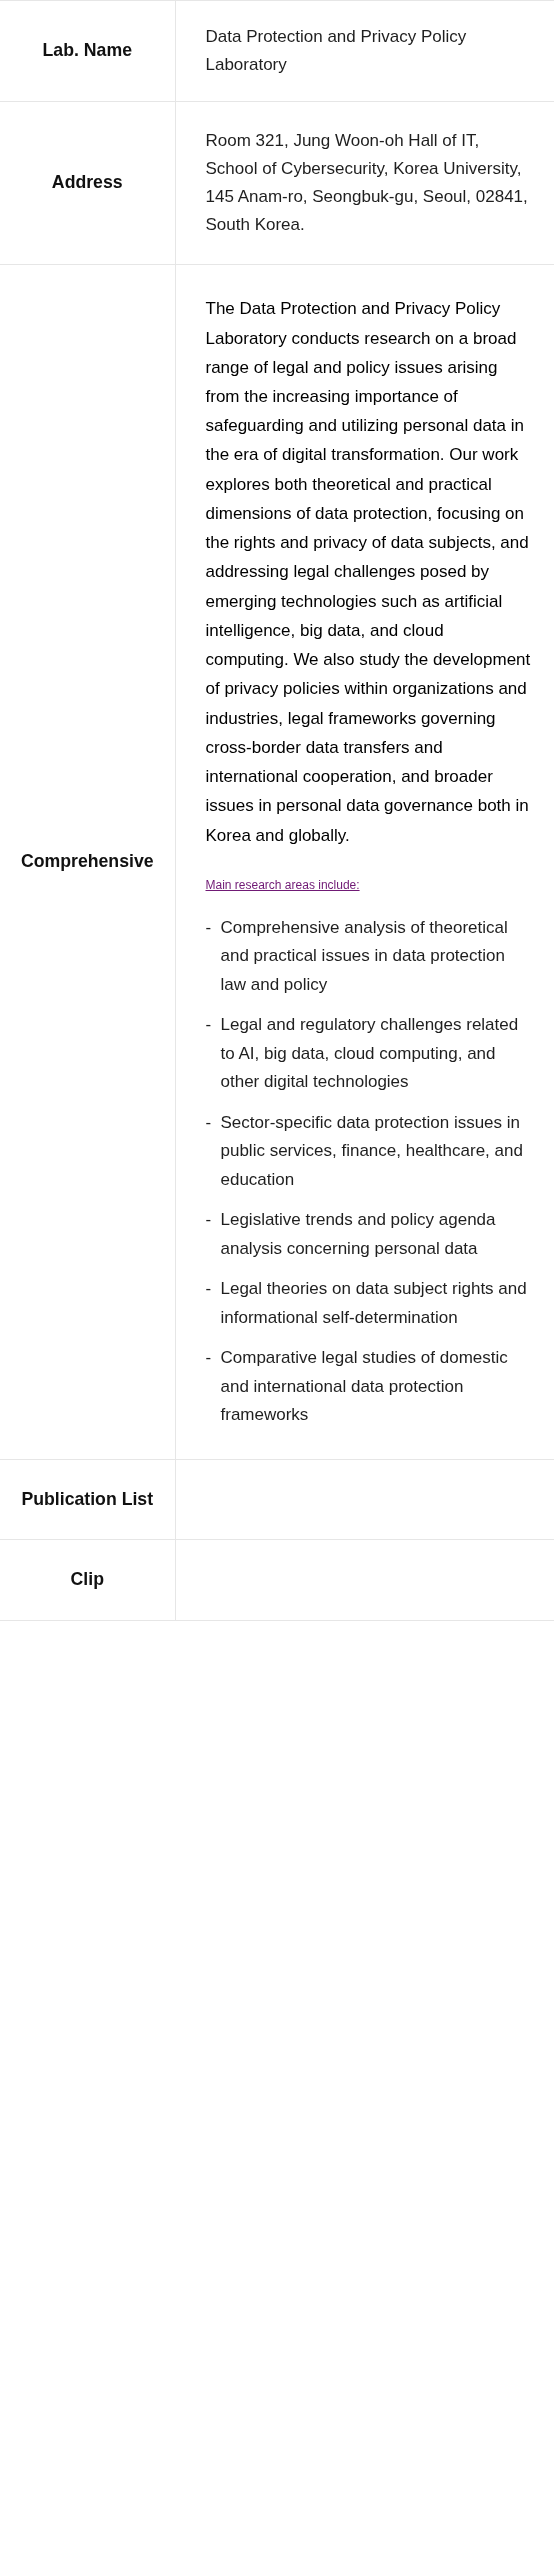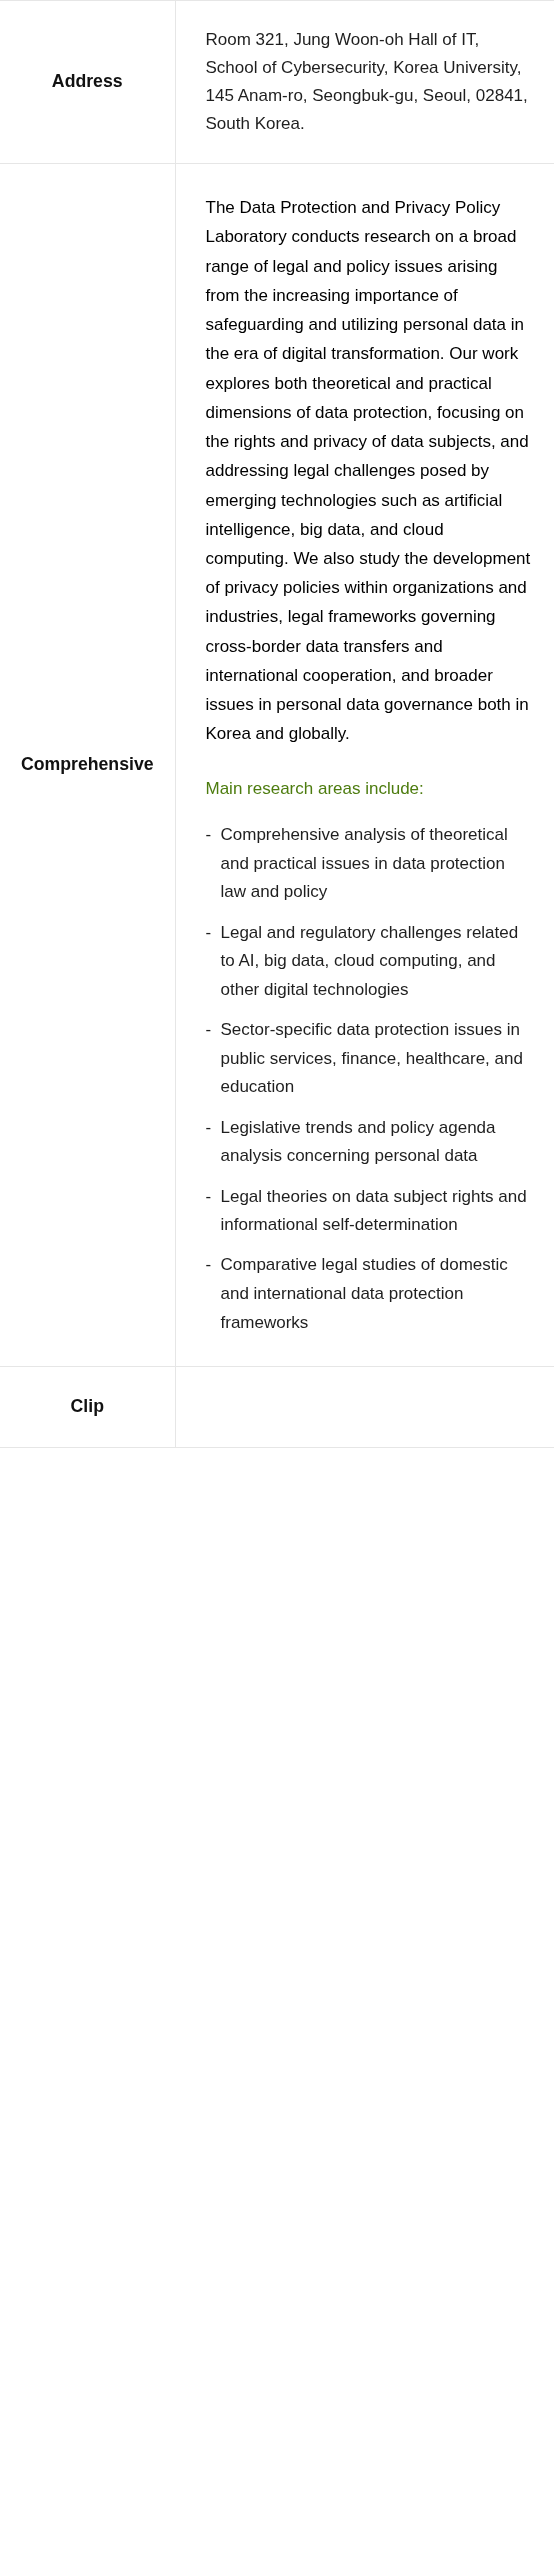--- a/index.html
+++ b/index.html
@@ -54,23 +54,24 @@
     padding-bottom: 29px;
   }
   .intro-para {
     margin: 0 0 25px 0;
     font-size: 17px;
     line-height: 1.72;
     color: #000000;
   }
   .intro-sub {
     margin: 0 0 18.5px 0;
-    font-size: 17px;
+    font-size: 12px;
     line-height: 1.72;
-    color: #4d7c0f;
+    color: #701a75;
+    text-decoration: underline;
   }
   ul.intro-list {
     margin: 0;
     padding: 0;
     list-style: none;
   }
   ul.intro-list li {
     position: relative;
     padding-left: 15px;
     margin-bottom: 11.8px;
@@ -102,20 +103,24 @@
   tr.address-row td.value-cell {
     padding-top: 25px;
     padding-bottom: 25px;
   }
 </style>
 </head>
 <body>
 
 <table class="lab-table">
   <tbody>
+    <tr>
+      <td class="label-cell">Lab. Name</td>
+      <td class="value-cell">Data Protection and Privacy Policy Laboratory</td>
+    </tr>
 
 
     <tr class="address-row">
       <td class="label-cell">Address</td>
       <td class="value-cell">Room 321, Jung Woon-oh Hall of IT, School of Cybersecurity, Korea University, 145 Anam-ro, Seongbuk-gu, Seoul, 02841, South Korea.</td>
     </tr>
 
 
 
     <tr class="intro-row">
@@ -145,20 +150,26 @@
             <span>Legal theories on data subject rights and informational self-determination</span>
           </li>
           <li>
             <span class="dash">-</span>
             <span>Comparative legal studies of domestic and international data protection frameworks</span>
           </li>
         </ul>
       </td>
     </tr>
 
+    <tr class="publication-row">
+      <td class="label-cell">Publication List</td>
+      <td class="value-cell">
+        <div class="empty-value"></div>
+      </td>
+    </tr>
 
     <tr class="clip-row">
       <td class="label-cell">Clip</td>
       <td class="value-cell">
         <div class="empty-value"></div>
       </td>
     </tr>
   </tbody>
 </table>
 

